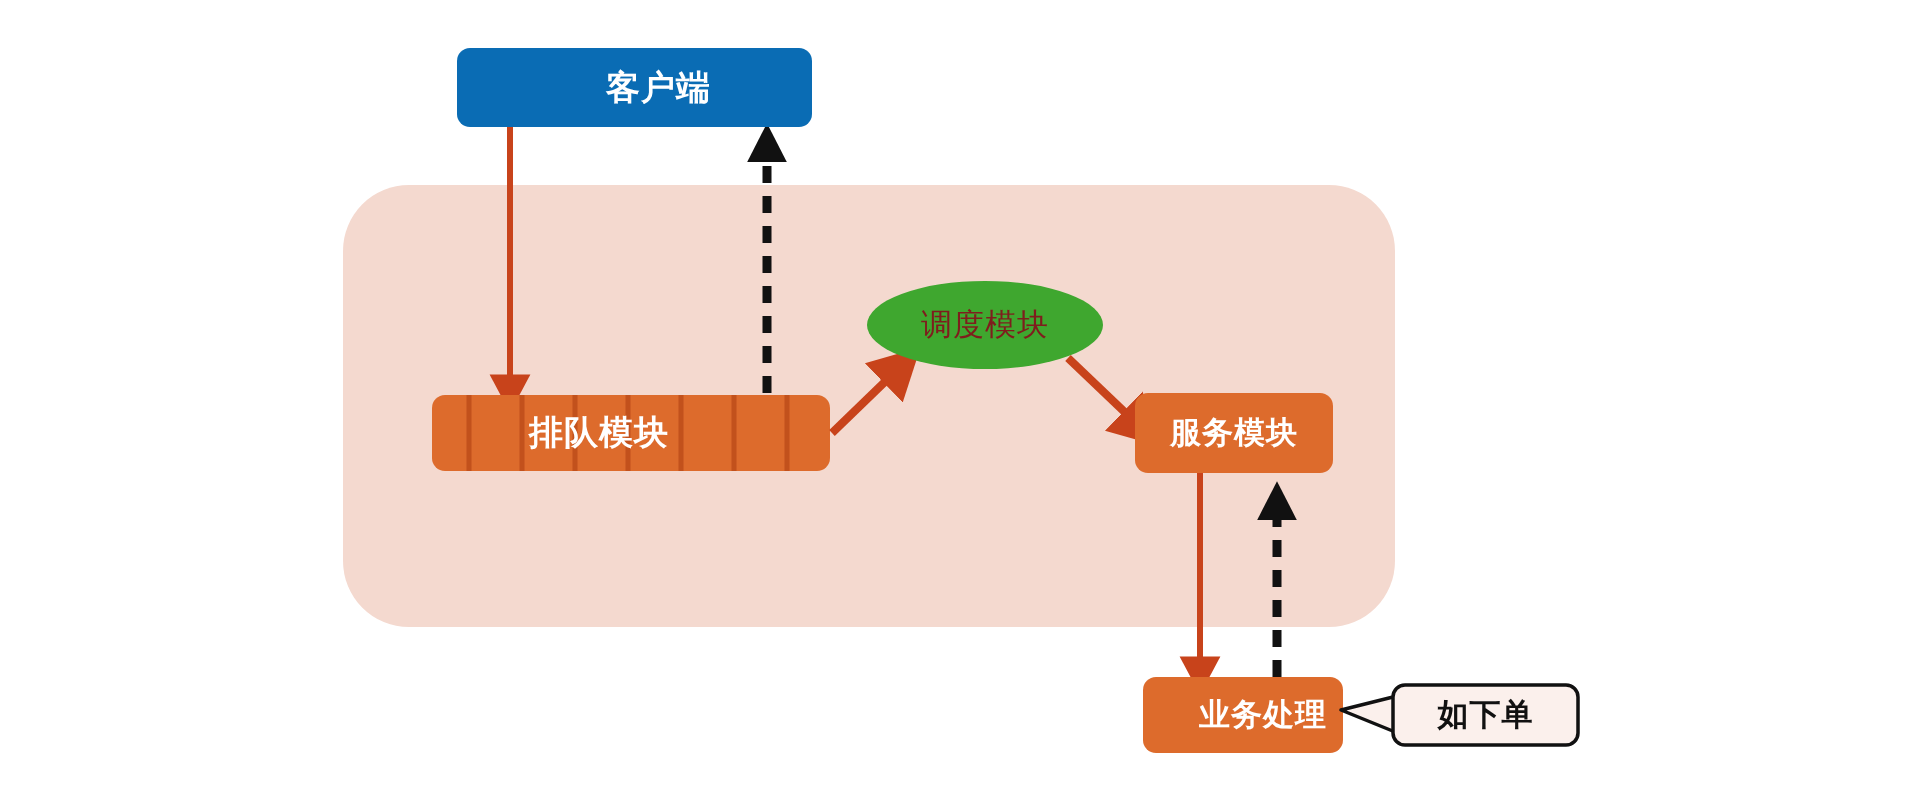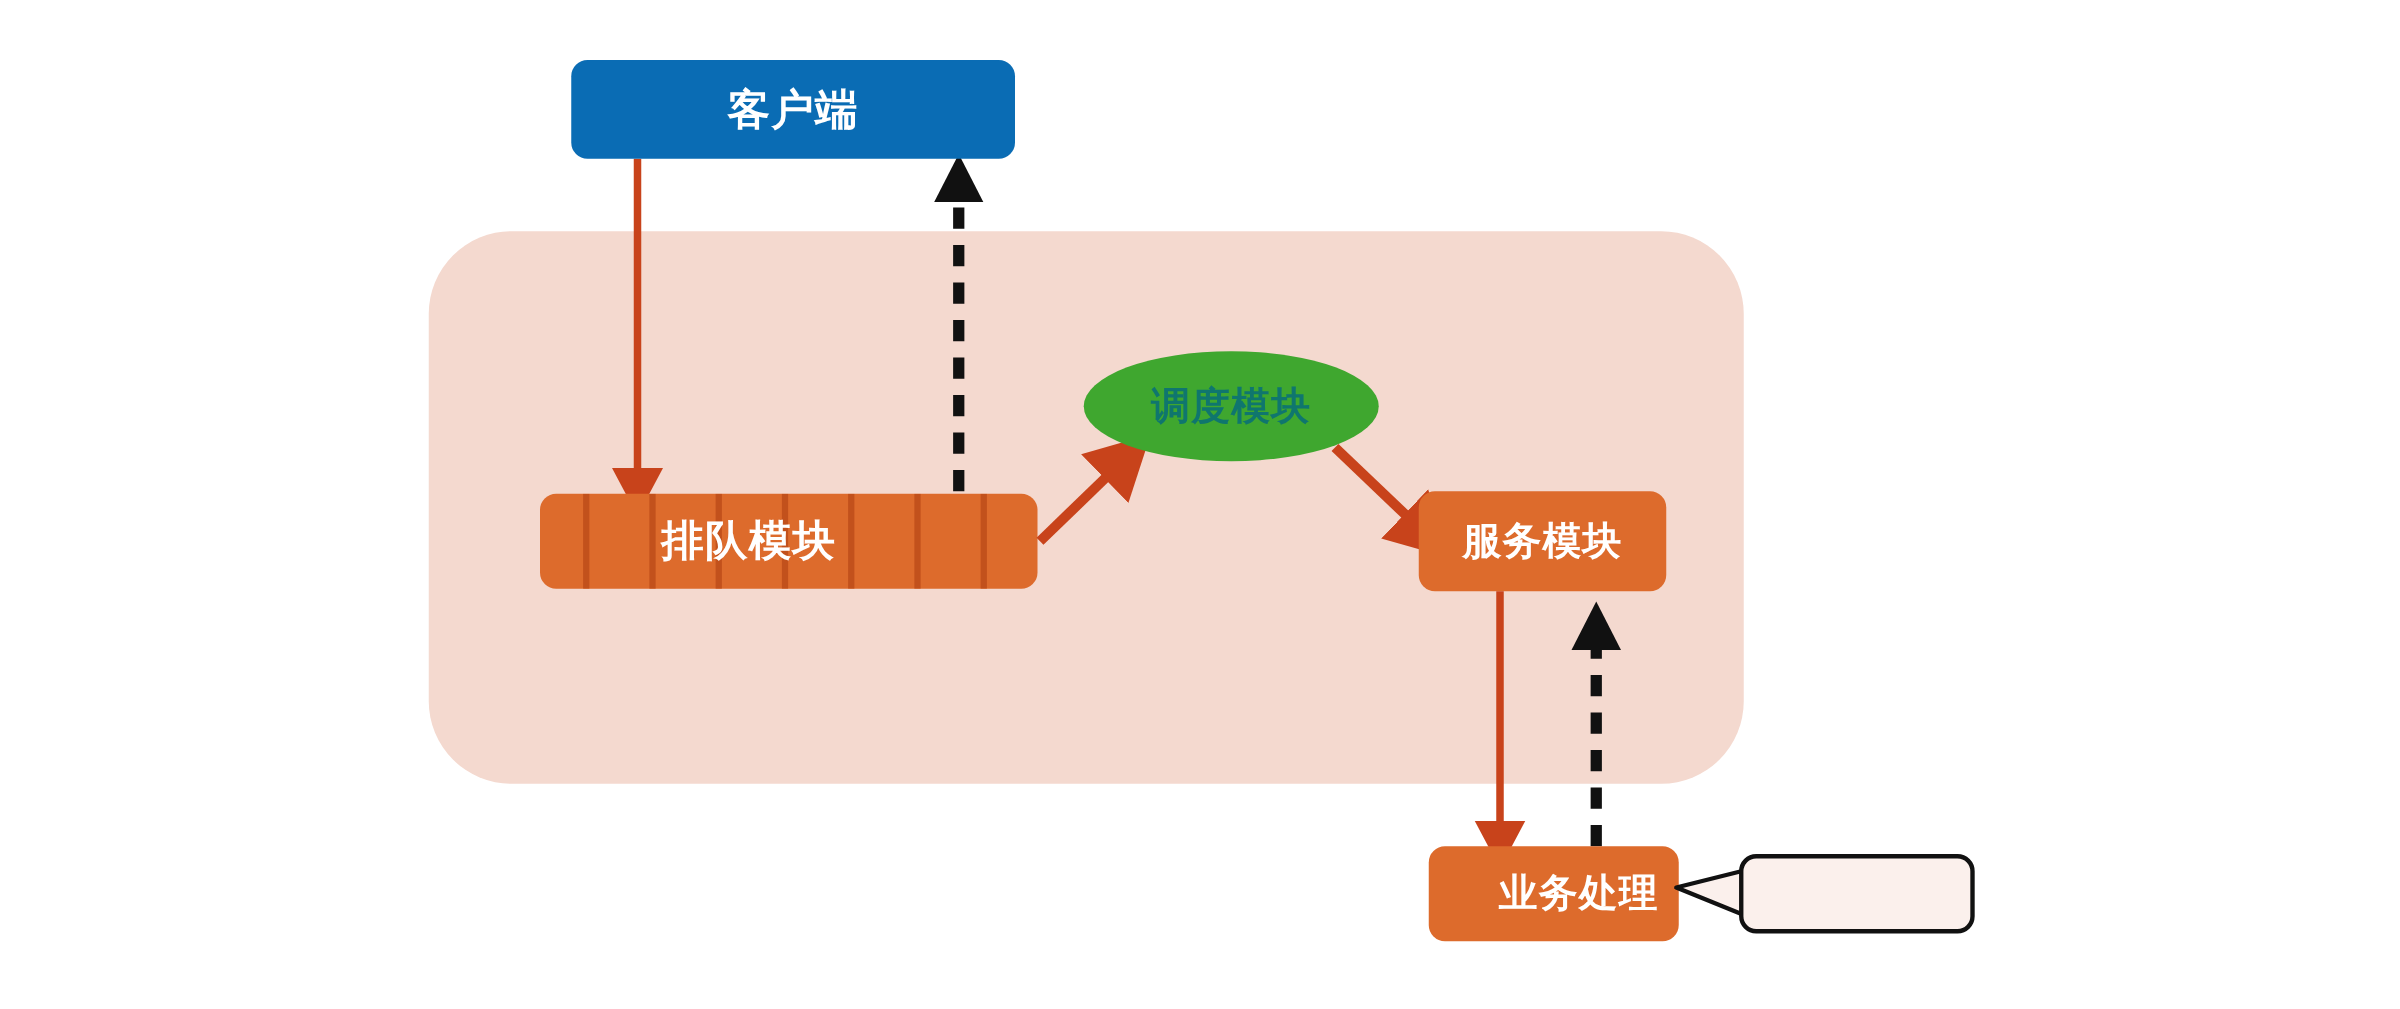--- a/index.html
+++ b/index.html
@@ -32,31 +32,32 @@
     justify-content: center;
     text-align: center;
     pointer-events: none;
     white-space: nowrap;
   }
   .label-client {
     color: #ffffff;
     font-size: 34px;
     font-weight: 600;
     letter-spacing: 1px;
+    margin-left: 24px;
   }
   .label-queue {
     color: #ffffff;
     font-size: 34px;
     font-weight: 600;
     letter-spacing: 1px;
   }
   .label-sched {
-    color: #0f766e;
+    color: #7f1d1d;
     font-size: 31px;
-    font-weight: 700;
+    font-weight: 400;
     letter-spacing: 1px;
   }
   .label-service {
     color: #ffffff;
     font-size: 31px;
     font-weight: 600;
     letter-spacing: 1px;
     font-family: Liberation Serif, serif;
   }
   .label-business {
@@ -157,14 +158,15 @@
   <div class="node-label label-client" style="left:457px; top:48px; width:355px; height:79px;">客户端</div>
 
   <div class="node-label label-queue" style="left:432px; top:395px; width:334px; height:76px;">排队模块</div>
 
   <div class="node-label label-sched" style="left:867px; top:281px; width:236px; height:88px;">调度模块</div>
 
   <div class="node-label label-service" style="left:1135px; top:393px; width:198px; height:80px;">服务模块</div>
 
   <div class="node-label label-business" style="left:1143px; top:677px; width:240px; height:76px;text-align:right;">业务处理</div>
 
+  <div class="node-label label-callout" style="left:1393px; top:685px; width:185px; height:60px;">如下单</div>
 
 </div>
 
 </body></html>

